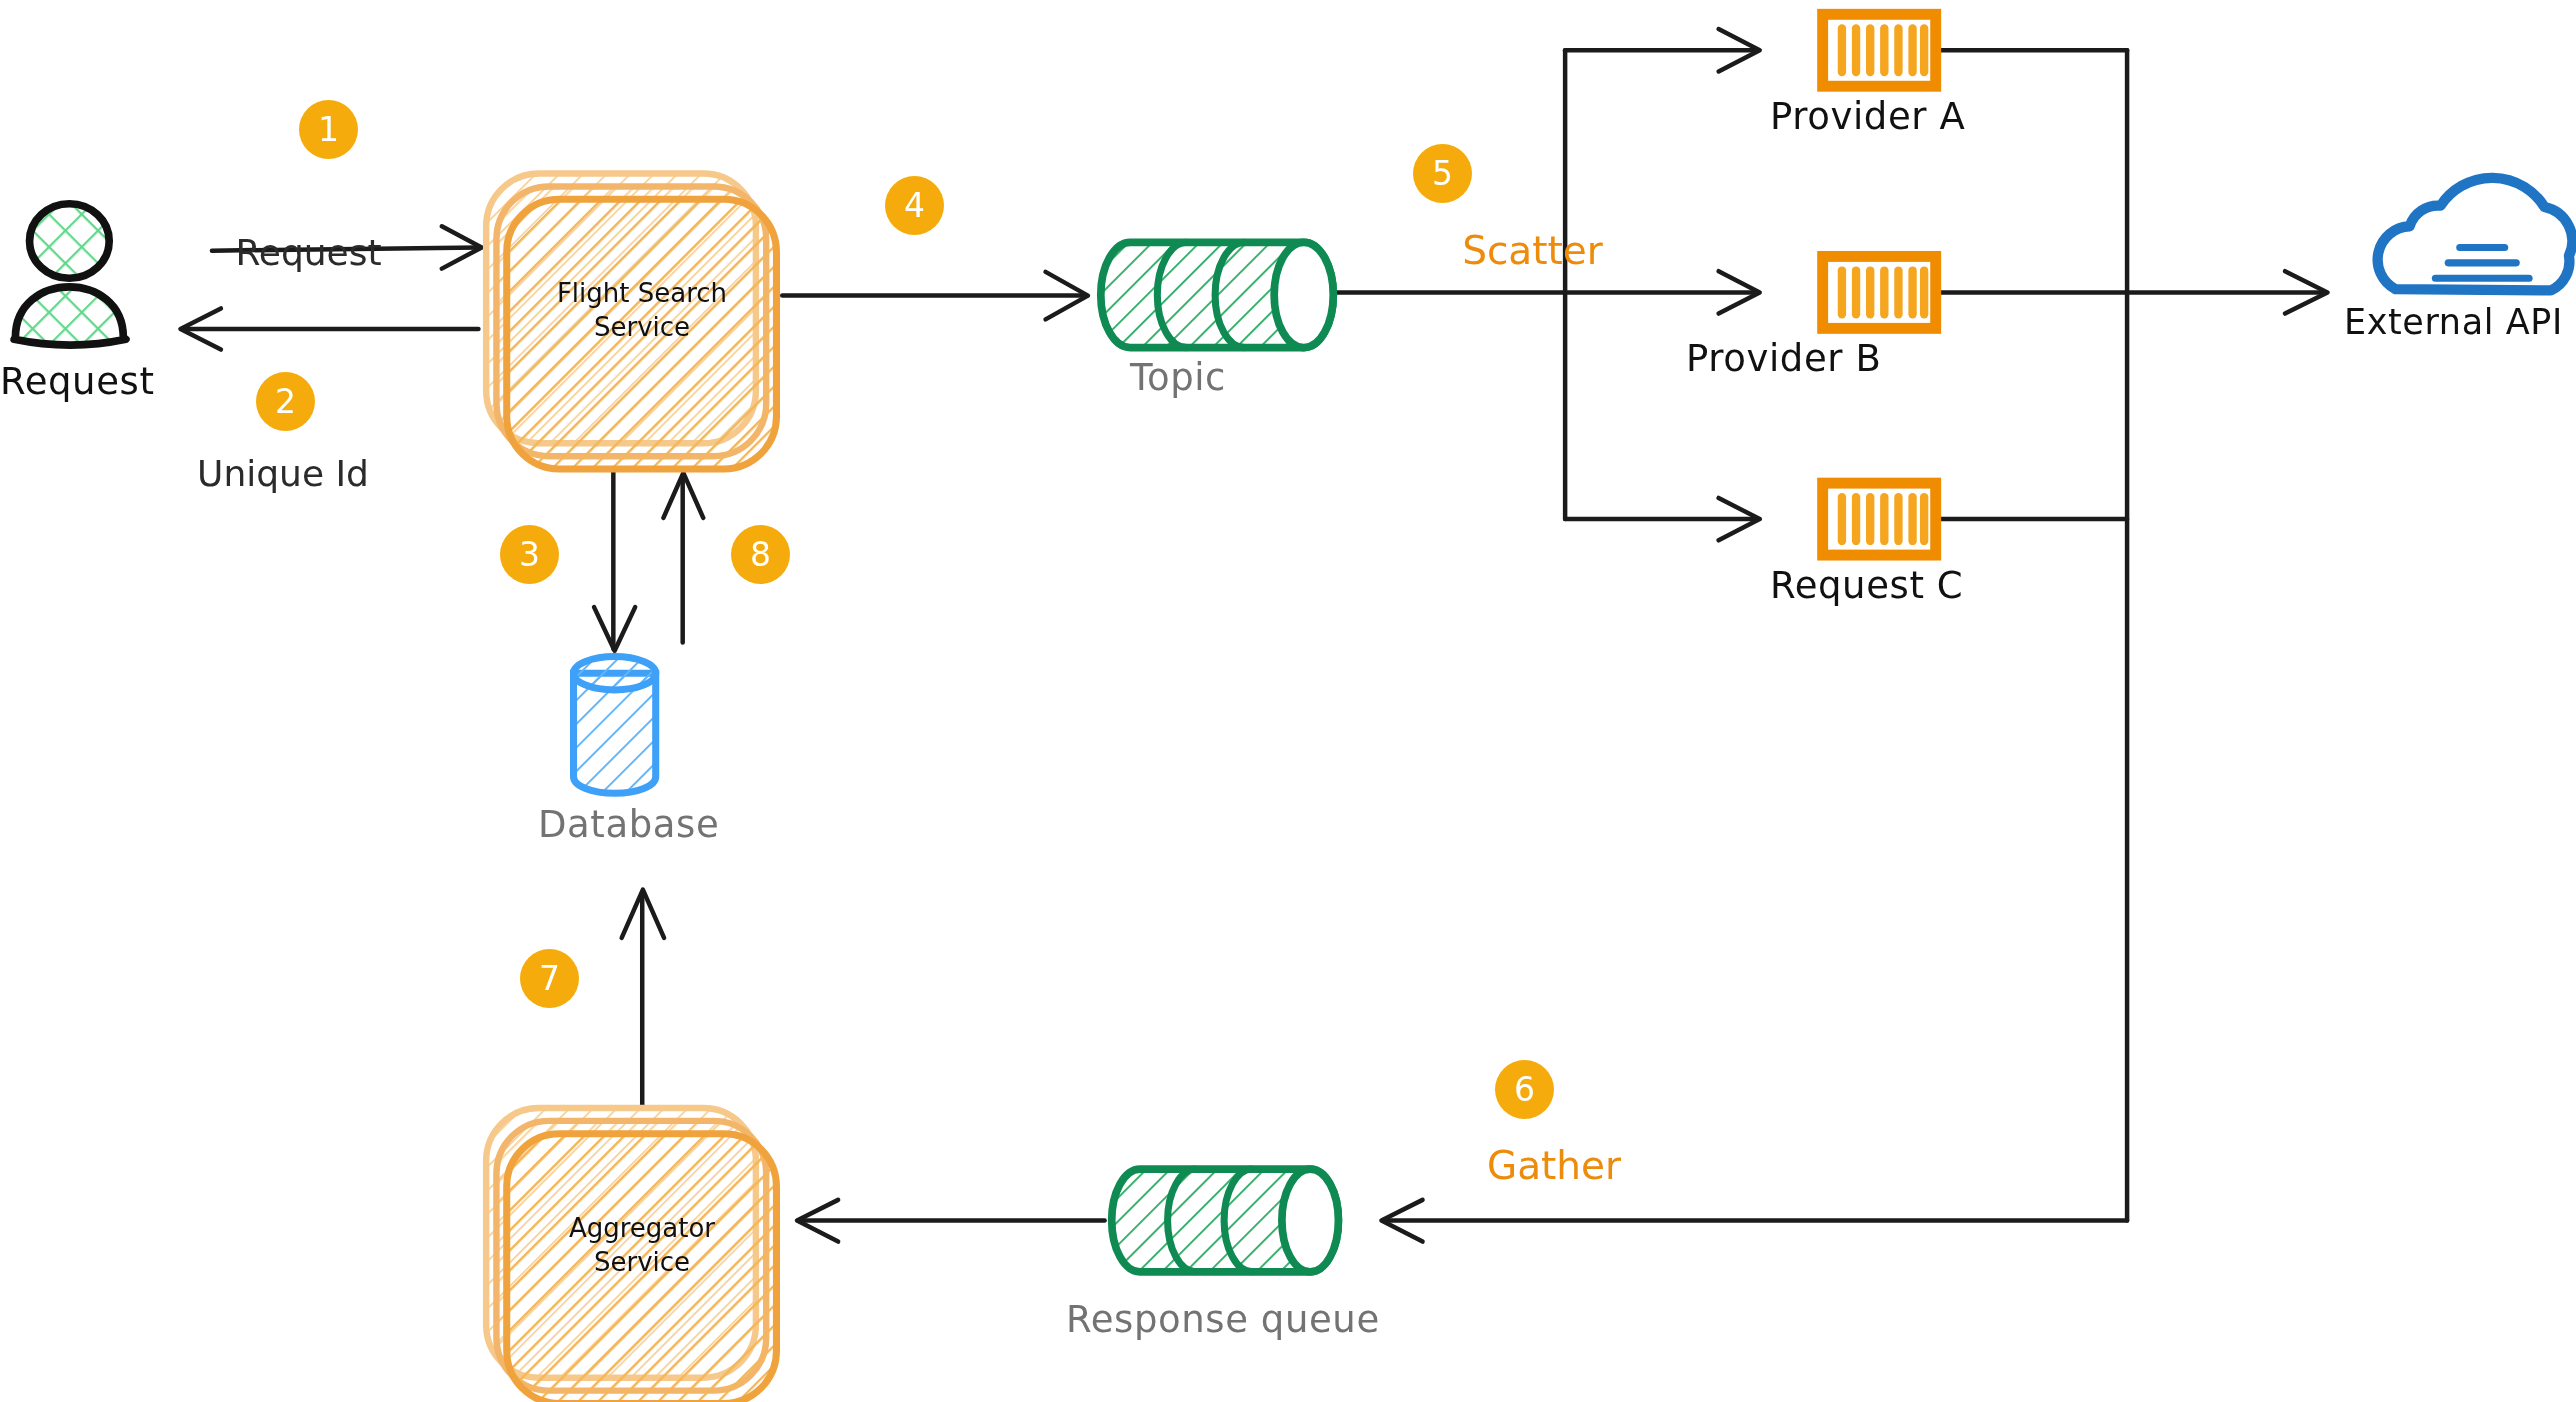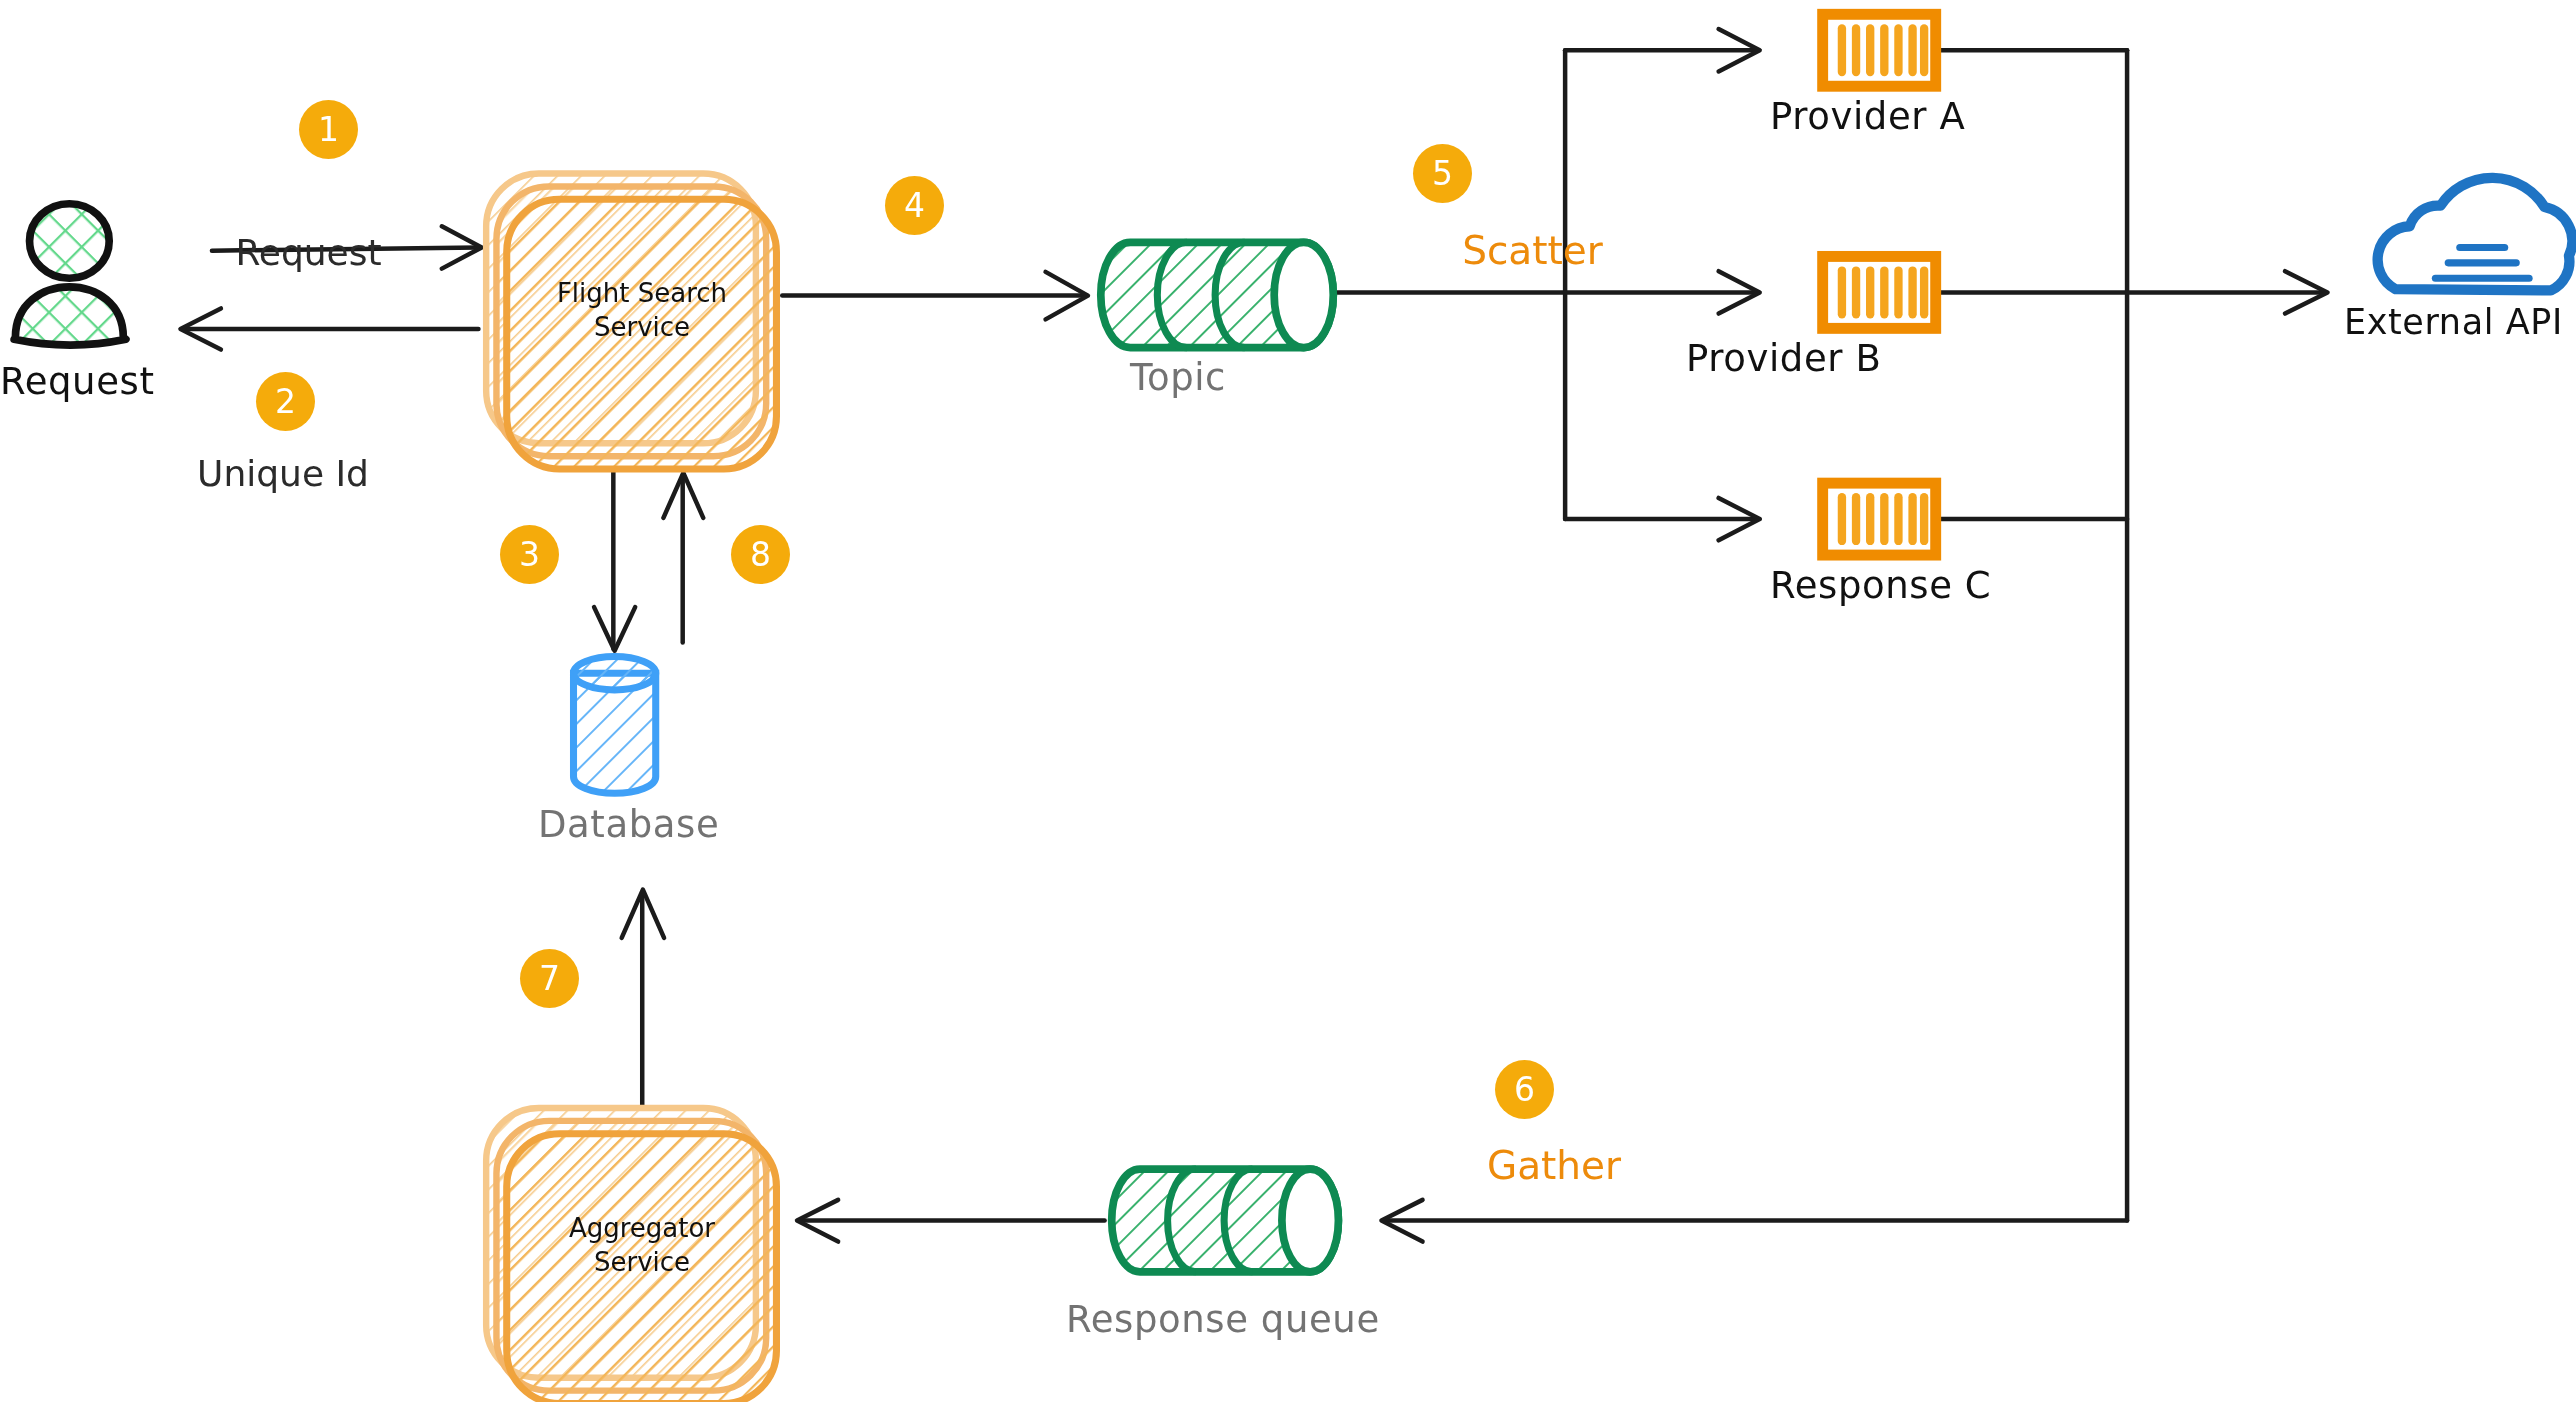--- a/index.html
+++ b/index.html
@@ -203,21 +203,21 @@
     <div class="inner-label" style="position:static;">Flight Search</div>
     <div class="inner-label" style="position:static;">Service</div>
   </div>
 
   <div class="node-label lbl-gray" style="left:1130px;top:356px;width:180px;">Topic</div>
 
   <div class="node-label lbl-gray" style="left:538px;top:803px;width:154px;">Database</div>
 
   <div class="node-label lbl-black" style="left:1770px;top:95px;width:218px;">Provider A</div>
   <div class="node-label lbl-black" style="left:1686px;top:337px;width:218px;">Provider B</div>
-  <div class="node-label lbl-black" style="left:1770px;top:564px;width:218px;">Response C</div>
+  <div class="node-label lbl-black" style="left:1770px;top:564px;width:218px;">Request C</div>
 
   <div class="node-label lbl-black" style="left:2344px;top:302px;width:257px;font-size:35px;">External API</div>
 
   <div style="position:absolute;left:507px;top:1211px;width:270px;">
     <div class="inner-label" style="position:static;">Aggregator</div>
     <div class="inner-label" style="position:static;">Service</div>
   </div>
 
   <div class="node-label lbl-gray" style="left:1066px;top:1278px;width:321px;margin-top:20px;">Response queue</div>
 

